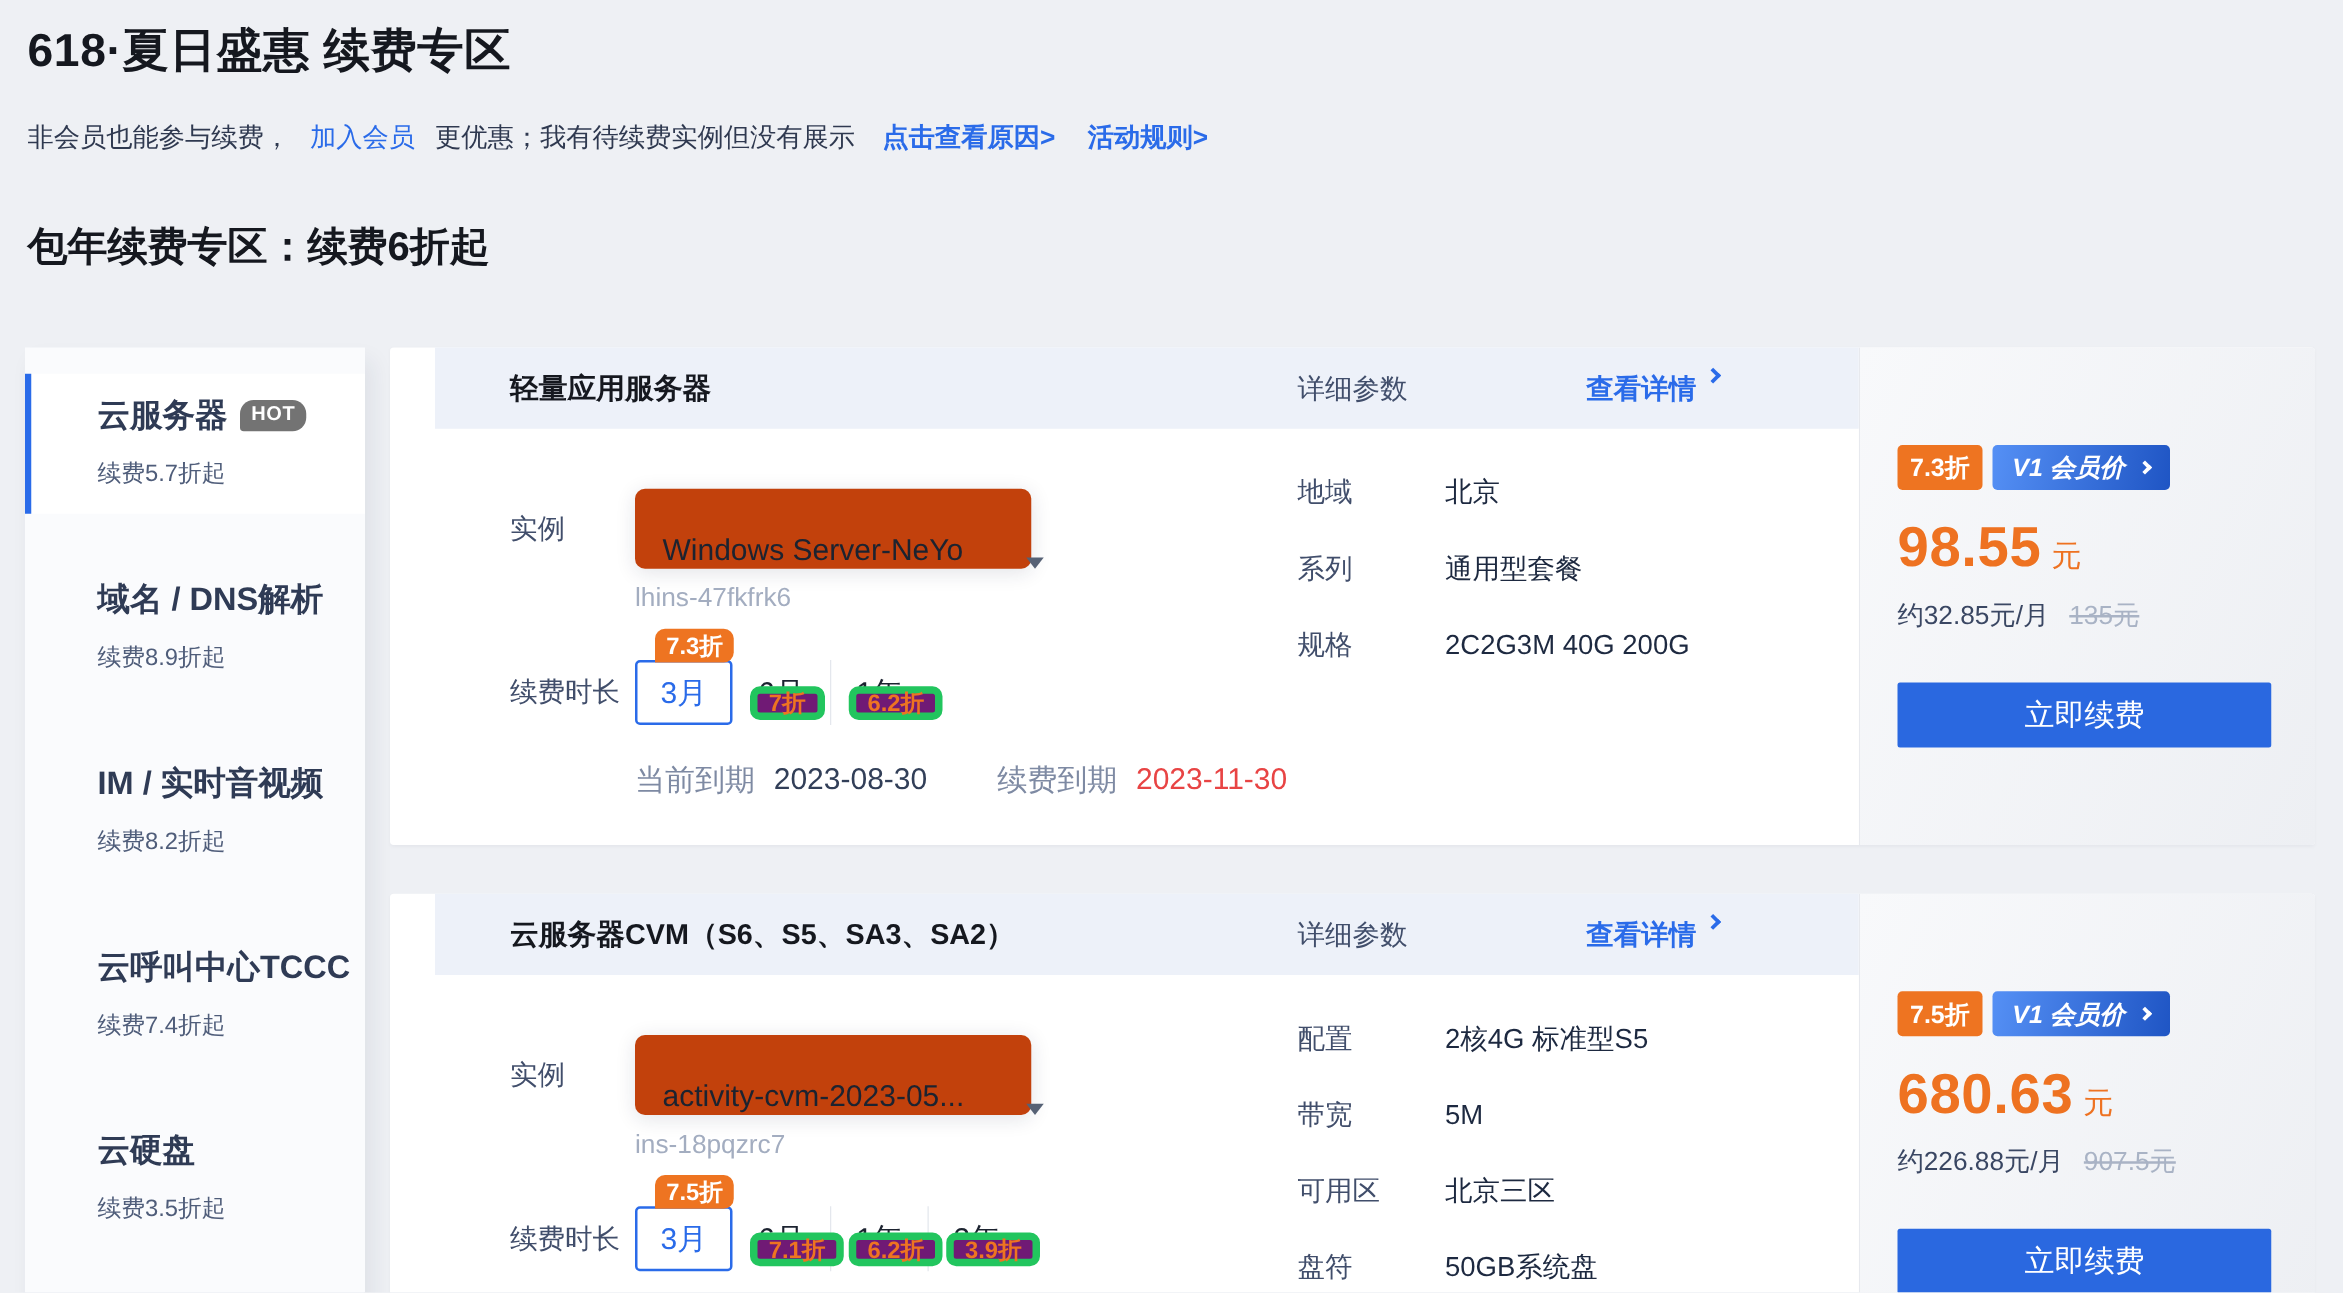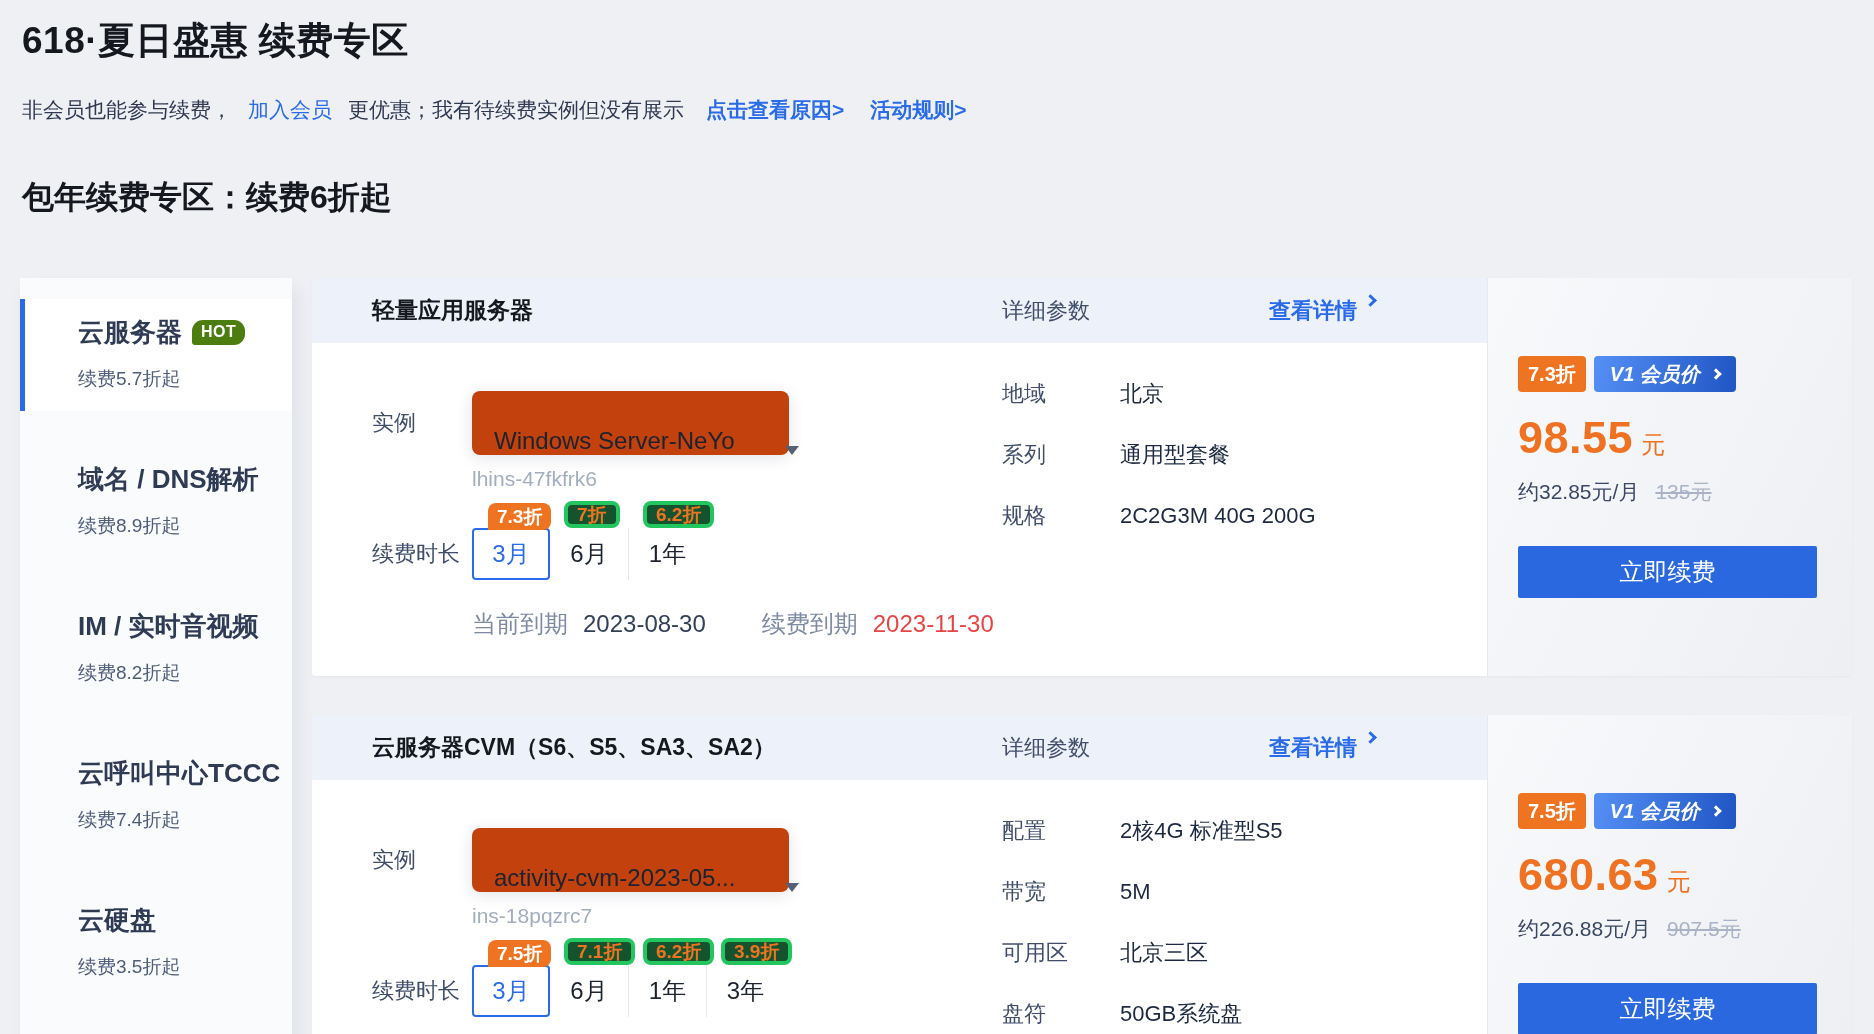--- a/index.html
+++ b/index.html
@@ -21,28 +21,28 @@
   
   .content { display:flex; align-items:flex-start; margin:58px 22px 0 20px; }
 
   
   .sidebar { width:272px; flex:none; background:#fafbfd; padding-top:21px; height:770px;
              box-shadow:6px 10px 18px rgba(31,44,71,0.07); border-radius:0 0 8px 0; }
   .side-item { height:112px; margin-bottom:35px; padding:16px 0 0 58px; cursor:pointer; position:relative; }
   .side-item.selected { background:#ffffff; }
   .side-item.selected::before { content:""; position:absolute; left:0; top:0; bottom:0; width:5px; background:#2a6be9; }
   .side-title { font-size:26px; font-weight:700; color:#2f3b55; display:flex; align-items:center; white-space:nowrap; }
-  .hot-badge { margin-left:10px; background:#4d7c0f; color:#fff; font-size:16px; font-weight:700;
+  .hot-badge { margin-left:10px; background:#737373; color:#fff; font-size:16px; font-weight:700;
                padding:3px 9px 4px; border-radius:11px 11px 11px 3px; letter-spacing:0.5px; }
   .side-sub { margin-top:16px; font-size:19px; color:#4f5d7a; }
 
   
   .cards { flex:1; margin-left:20px; display:flex; flex-direction:column; gap:39px; }
   .card { display:flex; background:#ffffff; border-radius:3px; box-shadow:0 1px 3px rgba(20,30,60,0.04); }
-  .card-left { flex:1; min-width:0; }
+  .card-left { flex:1; min-width:0;padding-left:36px; }
   .card-head { position:relative; height:65px; background:#edf1f9; display:flex; align-items:center; padding-left:60px; }
   .card-title { font-size:23px; font-weight:700; color:#15181f; }
   .params-label { position:absolute; left:690px; font-size:22px; color:#414e6b; }
   .detail-link { position:absolute; right:112px; font-size:22px; font-weight:700; color:#2a6be9; cursor:pointer;
                  display:flex; }
   .chev { display:inline-block; width:9px; height:9px; border-top:3px solid currentColor; border-right:3px solid currentColor;
           transform:rotate(45deg); margin-left:9px; }
   .card-body { position:relative; padding:48px 0 36px 60px; }
   .col-instance { width:645px; }
   .irow { display:flex; align-items:center; }
@@ -56,21 +56,21 @@
 
   .row-duration { margin-top:37px; }
   .tabs { display:flex; }
   .tab { position:relative; width:78px; height:52px; background:#fff; display:flex; align-items:center; justify-content:center;
          font-size:24px; color:#1c2330; cursor:pointer; }
   .tab:not(.selected) + .tab:not(.selected) { border-left:1px solid #e4e7ed; }
   .tab.selected { border:2px solid #2a6be9; border-radius:4px; color:#2a6be9; z-index:2; }
   .disc { position:absolute; top:-27px; left:14px; height:27px; display:flex; align-items:center;
           padding:0 9px; font-size:19px; font-weight:700; white-space:nowrap; z-index:3; }
   .disc.filled { background:#ee7421; color:#fff; border-radius:8px 8px 8px 0; }
-  .disc.outline { background:#14532d; border:4px solid #22c55e; color:#ee7421; border-radius:8px; }
+  .disc.outline { background:#701a75; border:6px solid #22c55e; color:#ee7421; border-radius:8px;margin-top:48px; }
 
   .row-dates { margin-top:28px; padding-left:100px; font-size:24px; display:flex; align-items:center; white-space:nowrap; }
   .d-label { color:#7e8aa3; }
   .d-val { color:#323f58; margin-left:15px; }
   .d-val.red { color:#e84444; }
   .gap-dates { margin-left:56px; }
 
   .col-specs { position:absolute; left:690px; top:36px; }
   .spec-row { display:flex; margin-bottom:31px; align-items:baseline; }
   .spec-label { width:118px; flex:none; font-size:22px; color:#414e6b; }

